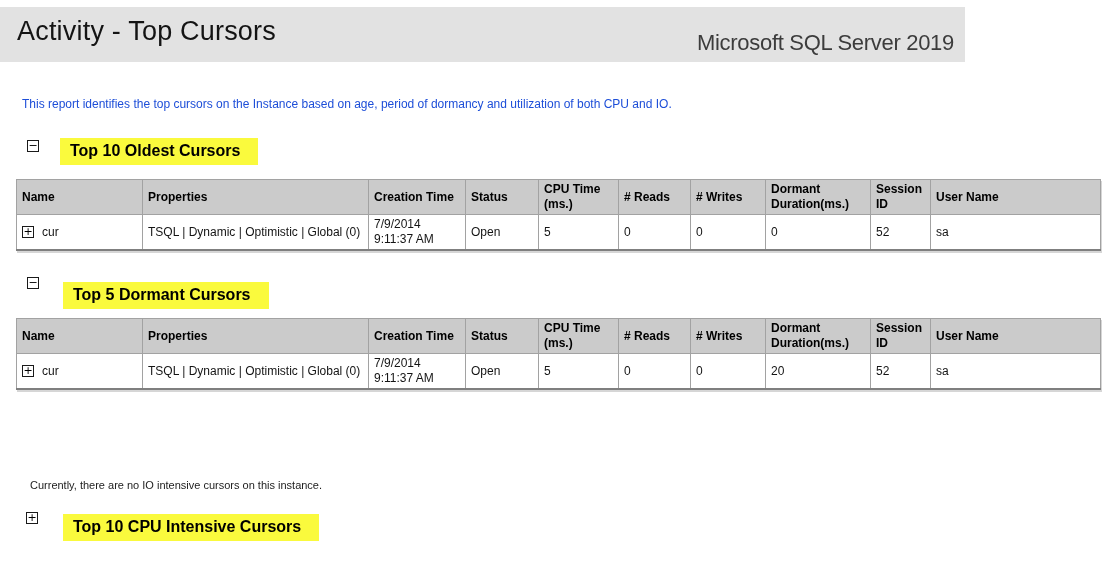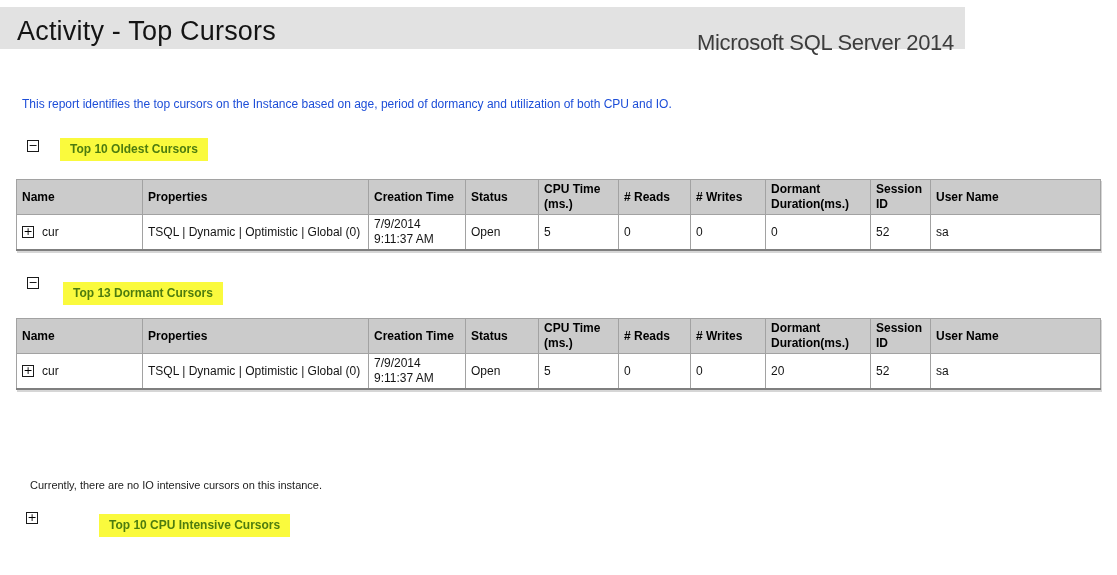--- a/index.html
+++ b/index.html
@@ -1,51 +1,51 @@
 <!DOCTYPE html>
 <html><head>
 <meta charset="utf-8">
 <style>
   * { box-sizing: border-box; }
   html, body { margin: 0; padding: 0; background: #ffffff; }
   body { font-family: "Liberation Sans", sans-serif; }
   .page { position: relative; width: 1117px; height: 575px; background: #ffffff; overflow: hidden; }
 
-  .band { position: absolute; top: 7px; left: 0; width: 965px; height: 42px; background: #e2e2e2; }
+  .band { position: absolute; top: 7px; left: 0; width: 965px; height: 55px; background: #e2e2e2; }
   .title { position: absolute; left: 17px; top: 9px; font-size: 27px; color: #141414; letter-spacing: 0.2px; white-space: nowrap; }
   .brand { position: absolute; right: 11px; top: 23px; font-size: 22px; color: #3c3c3c; letter-spacing: -0.3px; white-space: nowrap; }
 
   .description { position: absolute; left: 22px; top: 97px; width: 900px; font-size: 12px; color: #1d4ed8; }
 
   .toggle { position: absolute; width: 12px; height: 12px; border: 1px solid #1a1a1a; background: #ffffff;
             font: 11px/9px "DejaVu Sans", sans-serif; text-align: center; color: #000; cursor: pointer; }
   .toggle.inline { position: static; display: inline-block; vertical-align: middle; margin-right: 8px; }
 
-  .seclabel { position: absolute; background: #fafa3d; color: #4d7c0f; font-weight: bold; font-size: 12px;
-              padding: 4px 10px 5px 10px; white-space: nowrap; }
+  .seclabel { position: absolute; background: #fafa3d; color: #000000; font-weight: bold; font-size: 16px;
+              padding: 4px 18px 5px 10px; white-space: nowrap; }
 
   .grid { position: absolute; border-collapse: collapse; table-layout: fixed; width: 1084px; background: #a3a3a3;
           font-size: 12px; border: 1px solid #9b9b9b; border-bottom: 2px solid #7f7f7f;
           box-shadow: 1px 2px 0 #d6d6d6; }
   .grid th { background: #cbcbcb; border: 1px solid #a2a2a2; font-weight: bold; text-align: left;
              padding: 2px 5px; vertical-align: middle; line-height: 15px; height: 34px; color: #000; }
   .grid td { border: 1px solid #a2a2a2; padding: 2px 5px; vertical-align: middle; line-height: 15px;
              height: 33px; color: #141414; background: #ffffff; }
   .name-cell-inner { display: flex; align-items: center; }
 
   .empty-msg { position: absolute; left: 30px; top: 479px; font-size: 11px; color: #1c1c1c; white-space: nowrap; }
 </style>
 </head>
 <body>
 
 <div class="page">
 
   <div class="band">
     <div class="title">Activity - Top Cursors</div>
-    <div class="brand">Microsoft SQL Server 2014</div>
+    <div class="brand">Microsoft SQL Server 2019</div>
   </div>
 
   <div class="description">This report identifies the top cursors on the Instance based on age, period of dormancy and utilization of both CPU and IO.</div>
 
   <span class="toggle" style="left:27px; top:140px;">−</span>
   <div class="seclabel" style="left:60px; top:138px;">Top 10 Oldest Cursors</div>
 
   <table class="grid" style="left:16px; top:179px;">
     <colgroup>
       <col style="width:126px">
@@ -88,21 +88,21 @@
         <td>0</td>
         <td>0</td>
         <td>0</td>
         <td>52</td>
         <td>sa</td>
       </tr>
     </tbody>
   </table>
 
   <span class="toggle" style="left:27px; top:277px;">−</span>
-  <div class="seclabel" style="left:63px; top:282px;">Top 13 Dormant Cursors</div>
+  <div class="seclabel" style="left:63px; top:282px;">Top 5 Dormant Cursors</div>
 
   <table class="grid" style="left:16px; top:318px;">
     <colgroup>
       <col style="width:126px">
         <col style="width:226px">
         <col style="width:97px">
         <col style="width:73px">
       <col style="width:80px">
         <col style="width:72px">
         <col style="width:75px">
@@ -141,15 +141,15 @@
         <td>20</td>
         <td>52</td>
         <td>sa</td>
       </tr>
     </tbody>
   </table>
 
   <div class="empty-msg">Currently, there are no IO intensive cursors on this instance.</div>
 
   <span class="toggle" style="left:26px; top:512px;">+</span>
-  <div class="seclabel" style="left:63px; top:514px;margin-left:36px;">Top 10 CPU Intensive Cursors</div>
+  <div class="seclabel" style="left:63px; top:514px;">Top 10 CPU Intensive Cursors</div>
 
 </div>
 
 </body></html>

